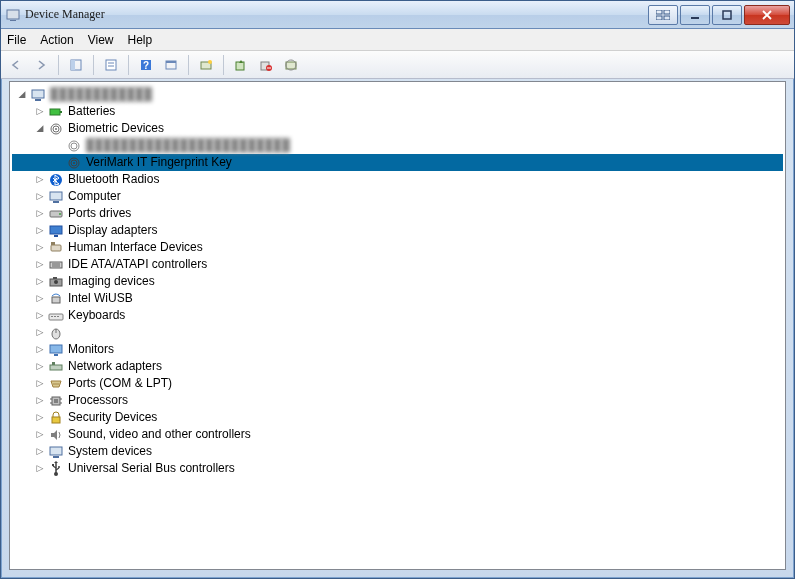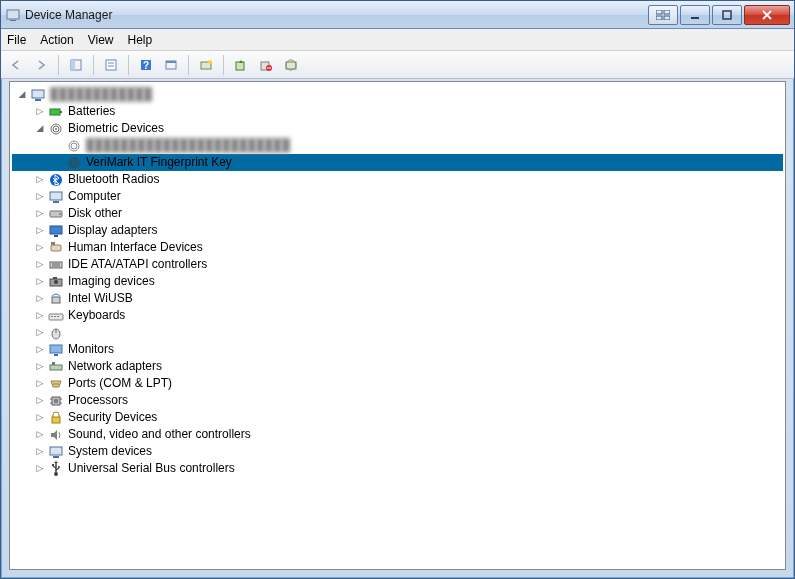--- a/index.html
+++ b/index.html
@@ -1,20 +1,20 @@
 <!DOCTYPE html>
 <html><head>
 <meta charset="utf-8">
 <style>
 * { box-sizing: border-box; margin: 0; padding: 0; }
 body { font-family: "Segoe UI", Tahoma, sans-serif; font-size: 12px; background: #5a8fc8; width: 795px; height: 579px; overflow: hidden; }
 .window { position: absolute; top: 0; left: 0; width: 795px; height: 579px; background: linear-gradient(to bottom, #d7e4f2 0%, #c8d8ec 100%); border: 1px solid #3b5d8a; box-shadow: 0 0 0 1px #7da2ce inset; }
 .titlebar { height: 28px; display: flex; align-items: center; padding: 0 4px; background: linear-gradient(to bottom, #e8f0fb 0%, #cadcf0 50%, #b8cee8 51%, #c0d4ea 100%); border-bottom: 1px solid #6a8bb8; }
 .title-icon { width: 16px; height: 16px; margin-right: 4px; display:inline-flex; align-items:center; justify-content:center; }
-.title-text { flex: 1; color: #1a1a1a; font-size: 12px; }
+.title-text { flex: 1; color: #1a1a1a; font-size: 12px; font-family: Liberation Serif, serif; }
 .win-controls { display: flex; gap: 0; margin-left: auto; }
 .win-btn { width: 30px; height: 20px; border: 1px solid #5a7aa8; background: linear-gradient(to bottom,#f2f6fc,#d0ddee); display:flex; align-items:center; justify-content:center; font-size:10px; border-radius:2px; margin-left:2px; }
 .win-btn.grid { background: linear-gradient(to bottom,#f2f6fc,#d0ddee); }
 .win-btn.close { width: 46px; background: linear-gradient(to bottom,#e9a1a1,#d44b3a 50%,#c83420 51%,#cf4a38); border-color:#8a2a1e; color:#fff; }
 .win-btn.min, .win-btn.max { background: linear-gradient(to bottom,#eaf2fb,#c6d9ef 50%,#b3cbe6 51%,#c0d4ea); }
 .menubar { height: 22px; background: #f0f0f0; border-bottom: 1px solid #d0d0d0; display:flex; align-items:center; padding: 0 6px; gap: 14px; }
 .menubar span { color:#000; cursor:default; }
 .toolbar { height: 28px; background: linear-gradient(to bottom,#fcfcfc,#e8ecf2); border-bottom:1px solid #b6bccc; display:flex; align-items:center; padding:0 4px; gap:3px; }
 .tbtn { width:22px; height:22px; display:flex; align-items:center; justify-content:center; border:1px solid transparent; border-radius:2px; }
 .tsep { width:1px; height:20px; background:#c0c8d4; margin:0 3px; }
@@ -230,21 +230,21 @@
       </div>
 
       <div class="node indent1">
         <span class="expander">▷</span>
         <span class="icon">
             <svg class="svg-ico" viewBox="0 0 16 16">
               <rect x="2" y="5" width="12" height="6" rx="1" fill="#c8c8c8" stroke="#707070"></rect>
               <circle cx="12" cy="8" r="1" fill="#40a040"></circle>
             </svg>
           </span>
-        <span>Disk other</span>
+        <span>Ports drives</span>
       </div>
 
       <div class="node indent1">
         <span class="expander">▷</span>
         <span class="icon">
             <svg class="svg-ico" viewBox="0 0 16 16">
               <rect x="2" y="3" width="12" height="8" fill="#4080d0" stroke="#2050a0"></rect>
               <rect x="6" y="12" width="4" height="2" fill="#2050a0"></rect>
             </svg>
           </span>

